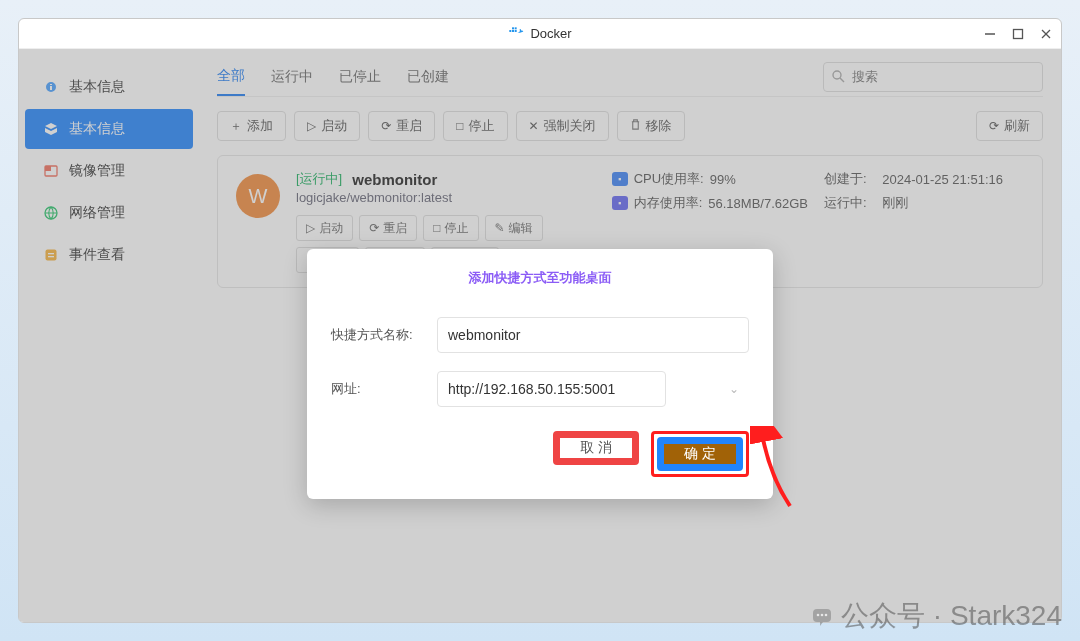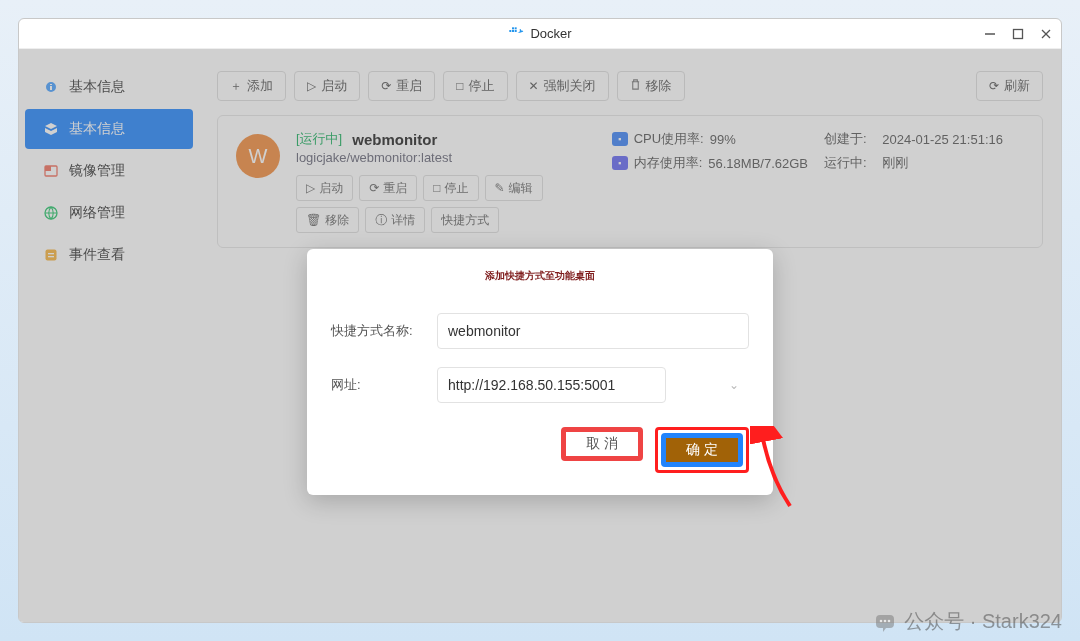--- a/index.html
+++ b/index.html
@@ -45,34 +45,34 @@
 .cbtn { height: 26px; border: 1px solid #ddd; background: #fff; border-radius: 3px; padding: 0 9px; display: inline-flex; align-items: center; gap: 4px; font-size: 12px; color: #666; cursor: pointer; }
 .card-stats { display: flex; flex-direction: column; gap: 6px; font-size: 13px; color: #555; }
 .card-meta { display: flex; flex-direction: column; gap: 6px; font-size: 13px; color: #555; min-width: 200px; }
 .stat-row { display: flex; align-items: center; gap: 6px; }
 .chip { display: inline-flex; width: 16px; height: 14px; border-radius: 3px; font-size: 9px; color: #fff; align-items: center; justify-content: center; }
 .chip-cpu { background: #3b82f6; }
 .chip-mem { background: #6366f1; }
 
 .overlay { position: absolute; inset: 0; background: rgba(120,120,120,0.35); display: flex; align-items: flex-start; justify-content: center; padding-top: 200px; }
 .modal { width: 466px; background: #fff; border-radius: 6px; box-shadow: 0 6px 24px rgba(0,0,0,0.2); padding: 20px 24px 22px 24px; }
-.modal-title { text-align: center; font-weight: 600; font-size: 10px; color: #7f1d1d; margin-bottom: 30px; }
+.modal-title { text-align: center; font-weight: 600; font-size: 13px; color: #8b5cf6; margin-bottom: 30px; }
 .form-row { display: flex; align-items: center; margin-bottom: 18px; }
 .form-label { width: 96px; text-align: left; font-size: 13px; color: #555; margin-right: 10px; }
 .form-input { flex: 1; height: 36px; border: 1px solid #e2e2e2; border-radius: 4px; padding: 0 10px; font-size: 14px; color: #333; position: relative; }
 .form-select-wrap { flex: 1; position: relative; }
 .form-input.sel { padding-right: 36px; }
 .chev { position: absolute; right: 10px; top: 50%; transform: translateY(-50%); color: #bbb; font-size: 12px; }
 .modal-actions { display: flex; justify-content: flex-end; gap: 12px; margin-top: 24px; }
-.mbtn { height: 34px; padding: 0 20px; border-radius: 4px; font-size: 14px; cursor: pointer; border: 5px solid #ef4444; background: #fff; color: #555; }
+.mbtn { height: 34px; padding: 0 20px; border-radius: 4px; font-size: 14px; cursor: pointer; border: 7px solid #ef4444; background: #fff; color: #555; }
 .mbtn.primary { background: #a16207; color: #fff; border-color: #2184fc; }
 .highlight-box { border: 3px solid #ff1e1e; border-radius: 4px; padding: 3px; display: inline-flex; }
 
 .arrow-anno { position: absolute; left: 750px; top: 426px; pointer-events: none; }
-.watermark { position: absolute; right: 18px; bottom: 6px; display: flex; align-items: center; gap: 6px; color: rgba(80,80,80,0.55); font-size: 20px; font-weight: 500; pointer-events: none; }
+.watermark { position: absolute; right: 18px; bottom: 6px; display: flex; align-items: center; gap: 6px; color: rgba(80,80,80,0.55); font-size: 28px; font-weight: 500; pointer-events: none; }
 .watermark svg { opacity: 0.5; }
 </style>
 </head>
 <body>
 
 <div class="app-window">
 
   <div class="titlebar">
     <div class="titlebar-title">
       <span>
@@ -153,20 +153,43 @@
               <rect x="4" y="5" width="6" height="1.3" fill="#fff"></rect>
               <rect x="4" y="8" width="6" height="1.3" fill="#fff"></rect>
             </svg>
           </span>
         <span>事件查看</span>
       </div>
     </div>
 
     <div class="main">
 
+      <div class="tabbar">
+        <div class="tab active">
+            <span>全部</span>
+          </div>
+        <div class="tab">
+            <span>运行中</span>
+          </div>
+        <div class="tab">
+            <span>已停止</span>
+          </div>
+        <div class="tab">
+            <span>已创建</span>
+          </div>
+        <div class="tabbar-right">
+          <div class="search-wrap">
+            <span class="magnify"><svg width="14" height="14" viewBox="0 0 14 14">
+                  <circle cx="6" cy="6" r="4" fill="none" stroke="#aaa" stroke-width="1.4"></circle>
+                  <line x1="9" y1="9" x2="13" y2="13" stroke="#aaa" stroke-width="1.4"></line>
+                </svg></span>
+            <input class="search-input" placeholder="搜索" style="">
+          </div>
+        </div>
+      </div>
 
       <div class="toolbar">
         <button class="tbtn">
             <span class="tico">＋</span>
             <span>添加</span>
           </button>
         <button class="tbtn">
             <span class="tico">▷</span>
             <span>启动</span>
           </button>

